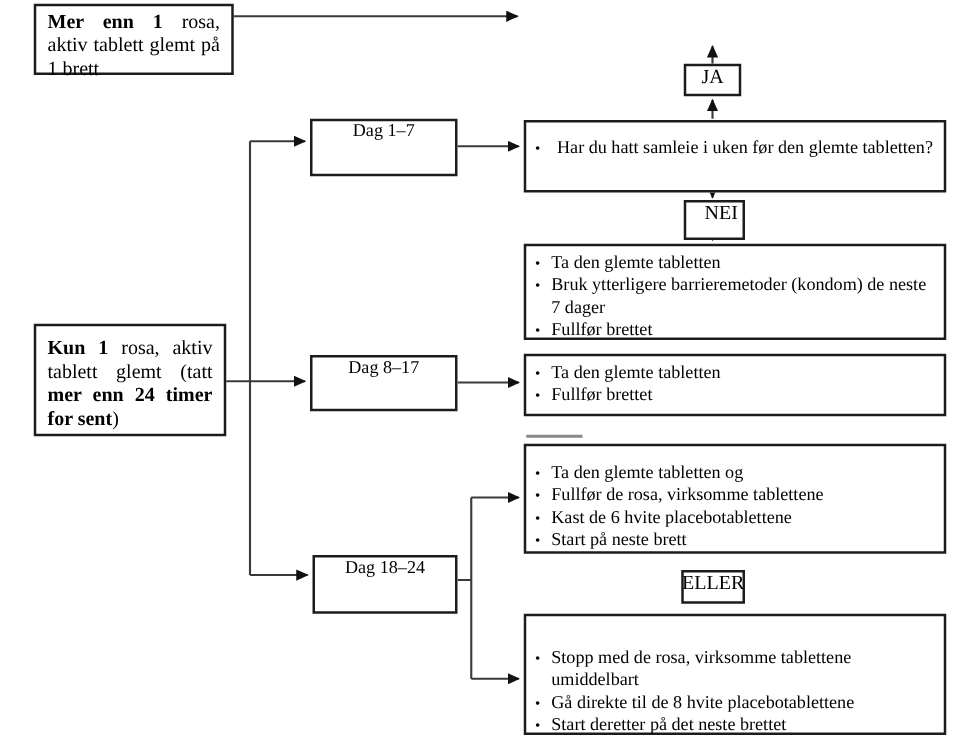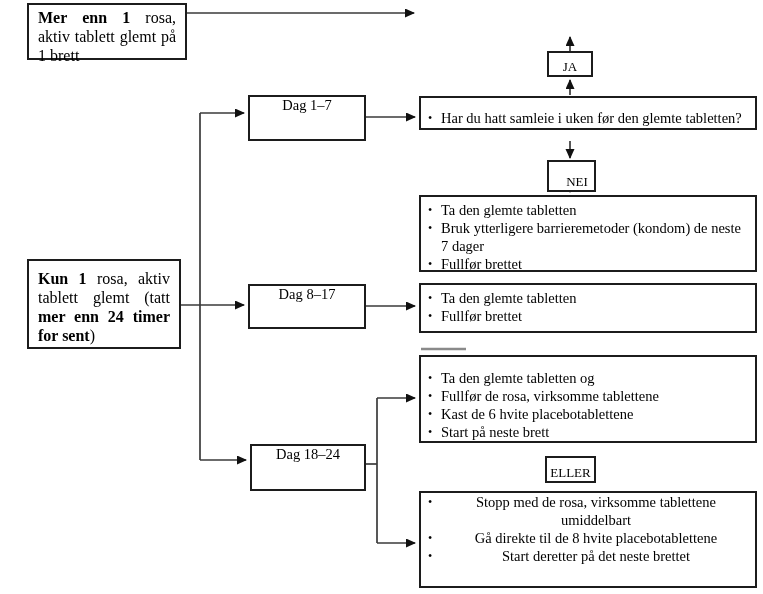--- a/index.html
+++ b/index.html
@@ -12,21 +12,21 @@
   }
   html,body{margin:0;padding:0;background:var(--bg);}
   .canvas{
     position:relative;width:763px;height:594px;background:var(--bg);
     font-family:"Liberation Serif","DejaVu Serif",serif;color:var(--text);
     overflow:hidden;
   }
   .box{position:absolute;border:2px solid var(--border);background:var(--bg);box-sizing:border-box;}
   .cond{font-size:16px;line-height:19px;text-align:justify;text-align-last:left;margin-left:24px;}
   .cond-inner{display:block;}
-  .label-box{display:flex;align-items:flex-end;justify-content:center;font-size:13px;}
+  .label-box{display:flex;align-items:flex-start;justify-content:center;font-size:16px;}
   .day-box{display:flex;align-items:flex-start;justify-content:center;font-size:14.5px;}
   ul.bullets{list-style:none;margin:0;padding:0 4px 0 6px;}
   ul.bullets li{
     position:relative;padding-left:14px;font-size:14.5px;line-height:18px;
     white-space:pre-line;
   }
   ul.bullets li::before{
     content:"\2022";position:absolute;left:1px;top:0;font-size:12px;line-height:18px;
   }
   svg.wires{position:absolute;left:0;top:0;width:763px;height:594px;pointer-events:none;}
@@ -80,21 +80,21 @@
 
   <div class="box day-box" style="left:250px;top:444px;width:116px;height:47px;">
     <span>Dag 18–24</span>
   </div>
 
 
   <div class="box label-box" style="left:547px;top:51px;width:46px;height:26px;">
     <span>JA</span>
   </div>
 
-  <div class="box" style="left:419px;top:96px;width:338px;height:34px;padding-top:11px;">
+  <div class="box" style="left:419px;top:96px;width:338px;height:58px;padding-top:11px;text-align:center;">
     <ul class="bullets">
         <li>Har du hatt samleie i uken før den glemte tabletten?</li>
       </ul>
   </div>
 
   <div class="box label-box" style="left:547px;top:160px;width:49px;height:32px;padding-left:11px;">
     <span>NEI</span>
   </div>
 
   <div class="box" style="left:419px;top:195px;width:338px;height:77px;padding-top:4px;">
@@ -119,21 +119,21 @@
         <li>Fullfør de rosa, virksomme tablettene</li>
         <li>Kast de 6 hvite placebotablettene</li>
         <li>Start på neste brett</li>
       </ul>
   </div>
 
   <div class="box label-box" style="left:545px;top:456px;width:51px;height:27px;">
     <span>ELLER</span>
   </div>
 
-  <div class="box" style="left:419px;top:491px;width:338px;height:97px;text-align:center;">
+  <div class="box" style="left:419px;top:491px;width:338px;height:97px;padding-top:24px;">
     <ul class="bullets">
         <li>Stopp med de rosa, virksomme tablettene umiddelbart</li>
         <li>Gå direkte til de 8 hvite placebotablettene</li>
         <li>Start deretter på det neste brettet</li>
       </ul>
   </div>
 
 </div>
 
 </body></html>

